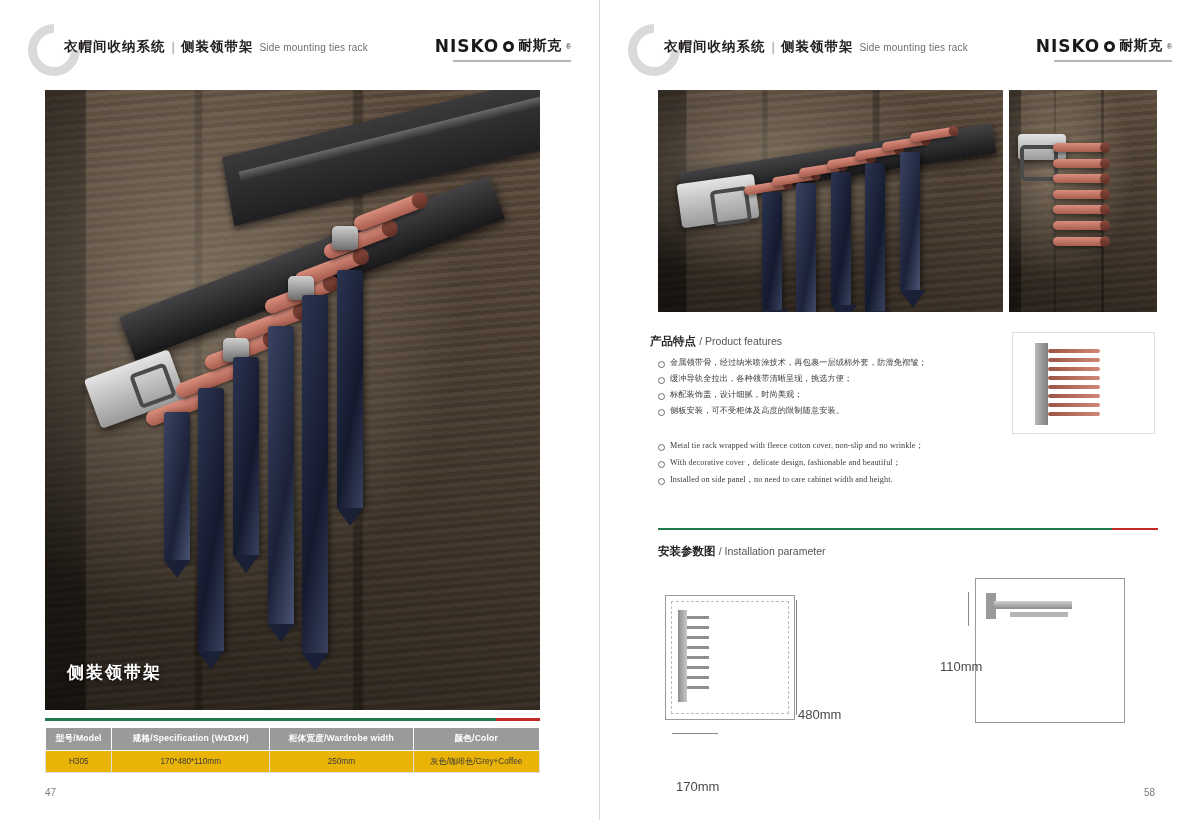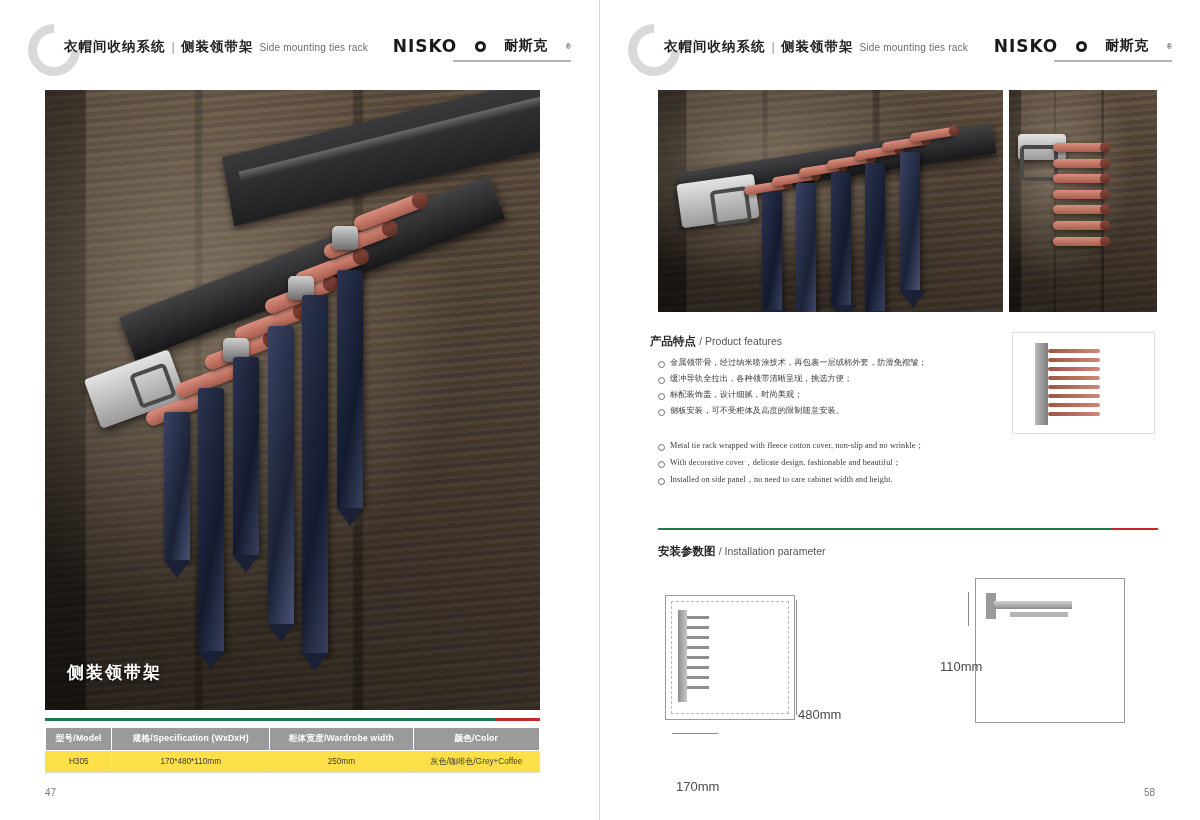--- a/index.html
+++ b/index.html
@@ -26,21 +26,21 @@
   }
   .hdr .titles {
     position:absolute; left:36px; top:14px;
     display:flex; align-items:baseline; gap:6px; white-space:nowrap;
   }
   .hdr .t-cn { font-size:13.5px; font-weight:bold; color:#231f20; letter-spacing:1px; }
   .hdr .t-div { font-size:13px; color:#9b9b9b; }
   .hdr .t-cn2 { font-size:13.5px; font-weight:bold; color:#231f20; letter-spacing:1px; }
   .hdr .t-en { font-size:10px; color:#6d6d6d; letter-spacing:.2px; }
 
-  .brand { position:absolute; right:0; top:12px; display:flex; align-items:center; gap:18px; }
+  .brand { position:absolute; right:0; top:12px; display:flex; align-items:center; gap:4px; }
   .brand .bn { font-size:17px; font-weight:bold; letter-spacing:1px; color:#1a1a1a; font-family:"DejaVu Sans", sans-serif; }
   .brand .bo { display:inline-block; width:11px; height:11px; border-radius:50%; border:3px solid #1a1a1a; }
   .brand .bcn { font-size:14px; font-weight:bold; color:#1a1a1a; letter-spacing:.5px; }
   .brand .breg { font-size:7px; vertical-align:super; color:#1a1a1a; }
   .brand-rule { position:absolute; right:0; top:36px; width:118px; height:2px; background:#b5b5b5; }
 
   
   .hero {
     position:absolute; left:45px; top:90px; width:495px; height:620px;
     overflow:hidden;
@@ -118,21 +118,21 @@
   .tbl-accent { position:absolute; left:45px; top:718px; width:495px; height:3px; display:flex; }
   .tbl-accent .g { flex:1; background:#1f7a4d; }
   .tbl-accent .r { width:44px; background:#c62828; }
   table.spec { position:absolute; left:45px; top:727px; width:495px; border-collapse:collapse; }
   table.spec th {
     background:#9a9a9a; color:#fff; font-size:8.6px; font-weight:bold;
     padding:5px 2px; border:1px solid #fff; text-align:center; letter-spacing:.2px;
   }
   table.spec td {
     font-size:8.2px; color:#3b3b3b; padding:5px 2px; text-align:center;
-    border:1px solid #dcdcdc; background:#fde047;
+    border:1px solid #dcdcdc; background:#eab308;
   }
 
   .folio { position:absolute; bottom:22px; font-size:10px; color:#7a7a7a; }
   .folio.l { left:45px; }
   .folio.r { right:45px; }
 
   
   .rphoto-a {
     position:absolute; left:658px; top:90px; width:345px; height:222px;
     overflow:hidden; background:#3f352c;

